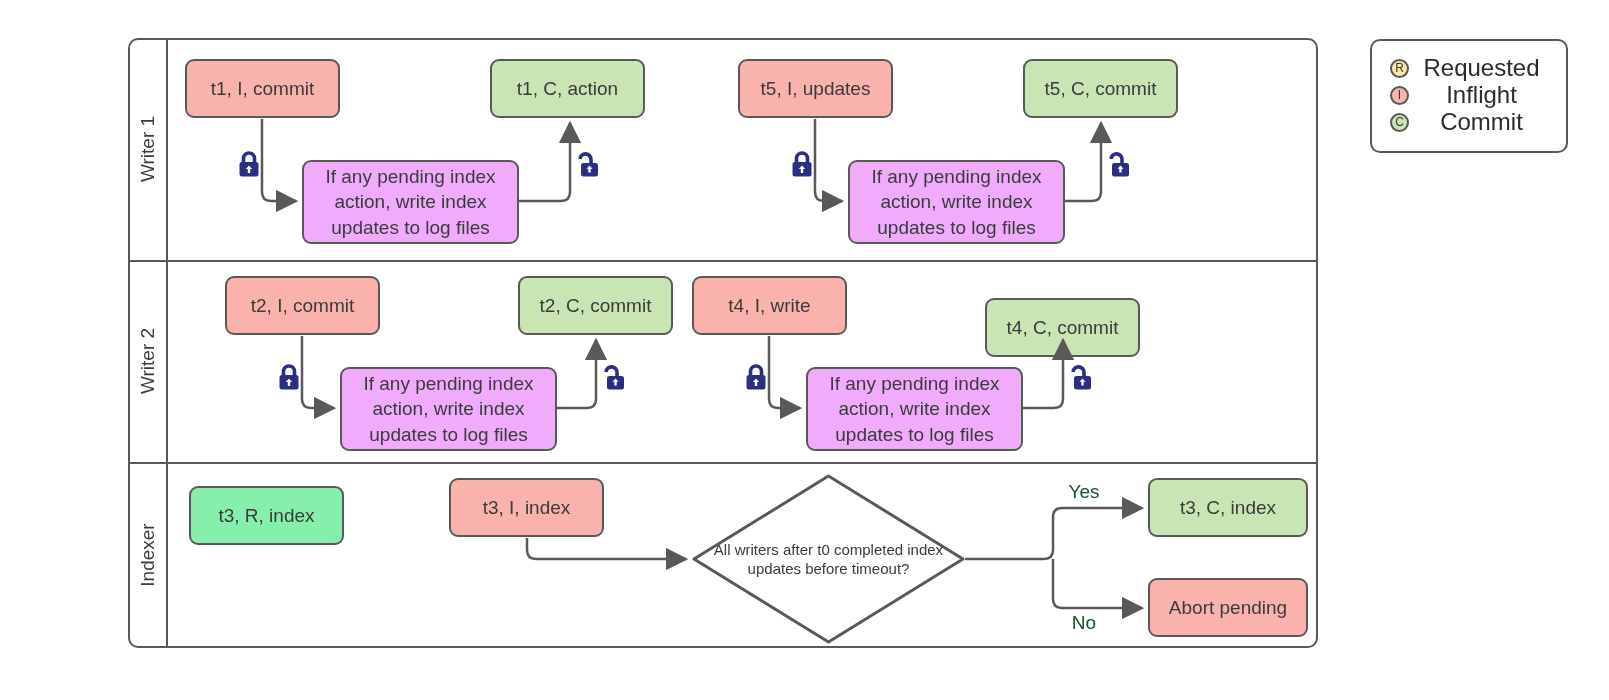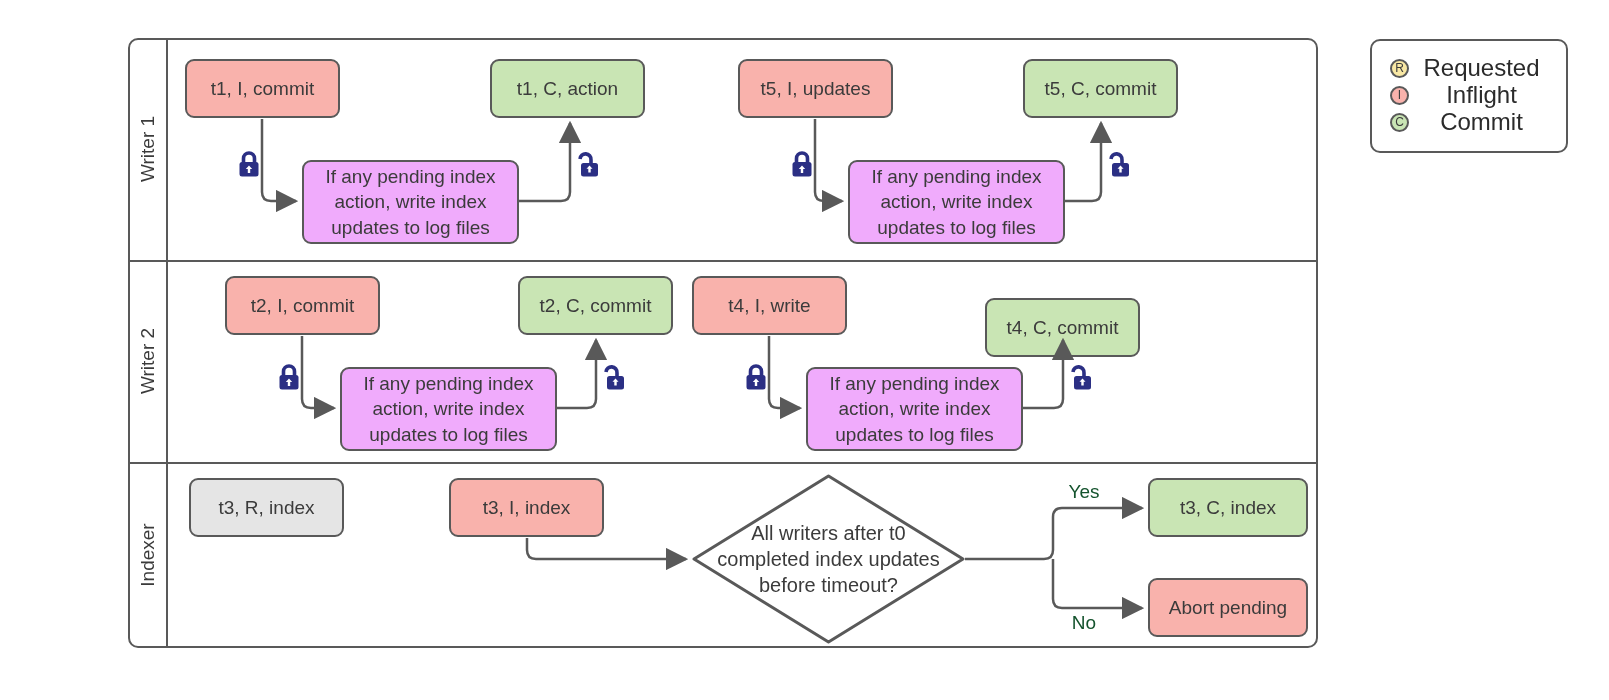--- a/index.html
+++ b/index.html
@@ -14,28 +14,28 @@
   .label-col-line{top:38px;left:166px;width:0;height:610px;border-left:2.5px solid #595959;}
   .lane-label-cell{left:128px;width:40px;display:flex;align-items:center;justify-content:center;}
   .lane-label{transform:rotate(-90deg);white-space:nowrap;font-size:19px;color:#3b3b3b;}
 
   
   .state{width:155px;height:59px;border:2.5px solid #595959;border-radius:9px;
          display:flex;align-items:center;justify-content:center;
          font-size:19px;text-align:center;background:#fff;}
   .pink{background:#f9b2ac;}
   .green{background:#c9e5b4;}
-  .yellow{background:#e5e5e5;}
+  .yellow{background:#86efac;margin-top:8px;}
   .proc{width:217px;height:84px;border:2.5px solid #595959;border-radius:9px;background:#f0abfc;
         display:flex;align-items:center;justify-content:center;
         font-size:19px;line-height:1.32;text-align:center;padding:4px 2px;}
   .diamond-wrap{left:692px;top:474px;width:273px;height:170px;}
   .diamond-text{position:absolute;left:14px;right:14px;top:0;bottom:0;
         display:flex;align-items:center;justify-content:center;
-        font-size:20px;line-height:1.3;text-align:center;}
+        font-size:15px;line-height:1.3;text-align:center;}
   .branch-label{width:56px;text-align:center;font-size:19px;color:#14532d;}
 
   
   .legend{left:1370px;top:39px;width:198px;height:114px;border:2.5px solid #595959;
           border-radius:10px;background:#fff;padding:16px 12px 10px 18px;
           display:flex;flex-direction:column;justify-content:flex-start;gap:5px;}
   .legend-row{display:flex;align-items:center;height:22px;}
   .legend-dot{width:19px;height:19px;border-radius:50%;border:2.5px solid #595959;
           display:flex;align-items:center;justify-content:center;
           font-size:12px;color:#3b3b3b;flex:0 0 auto;box-sizing:border-box;}

